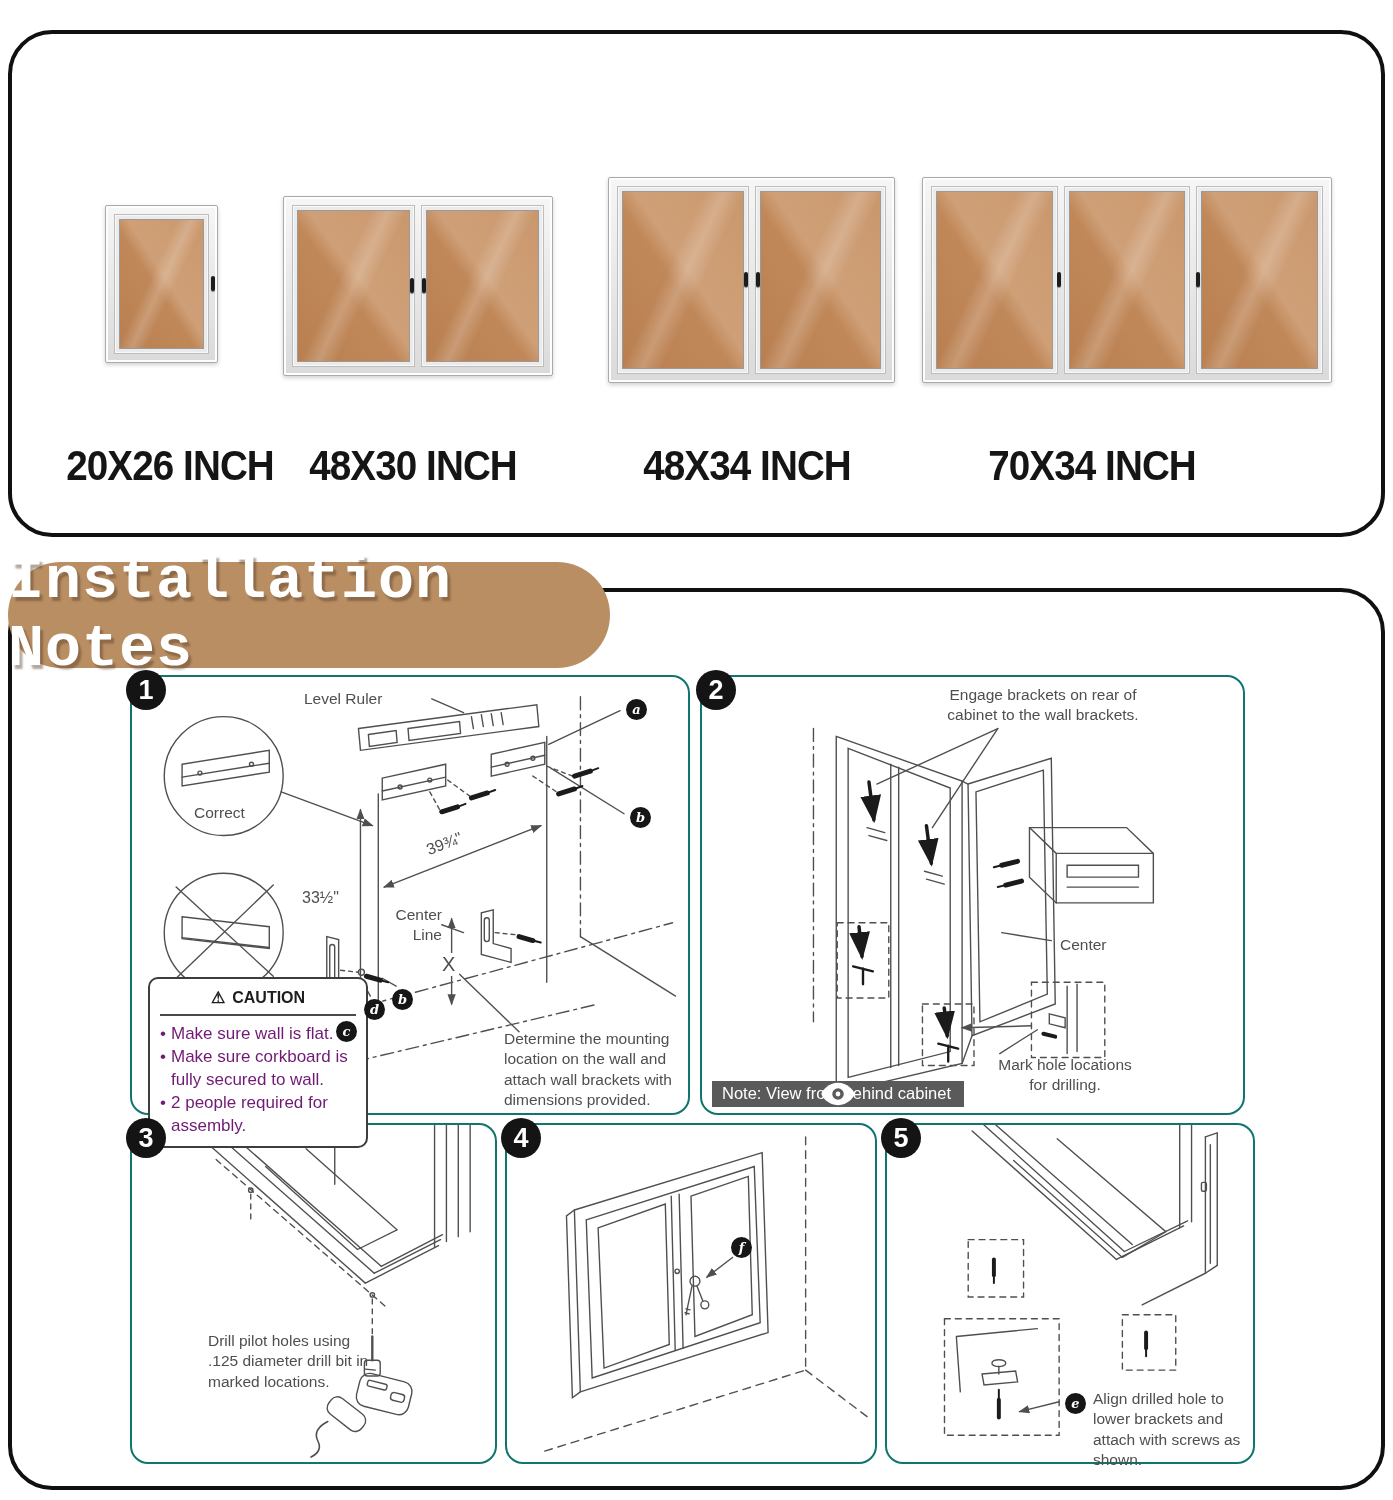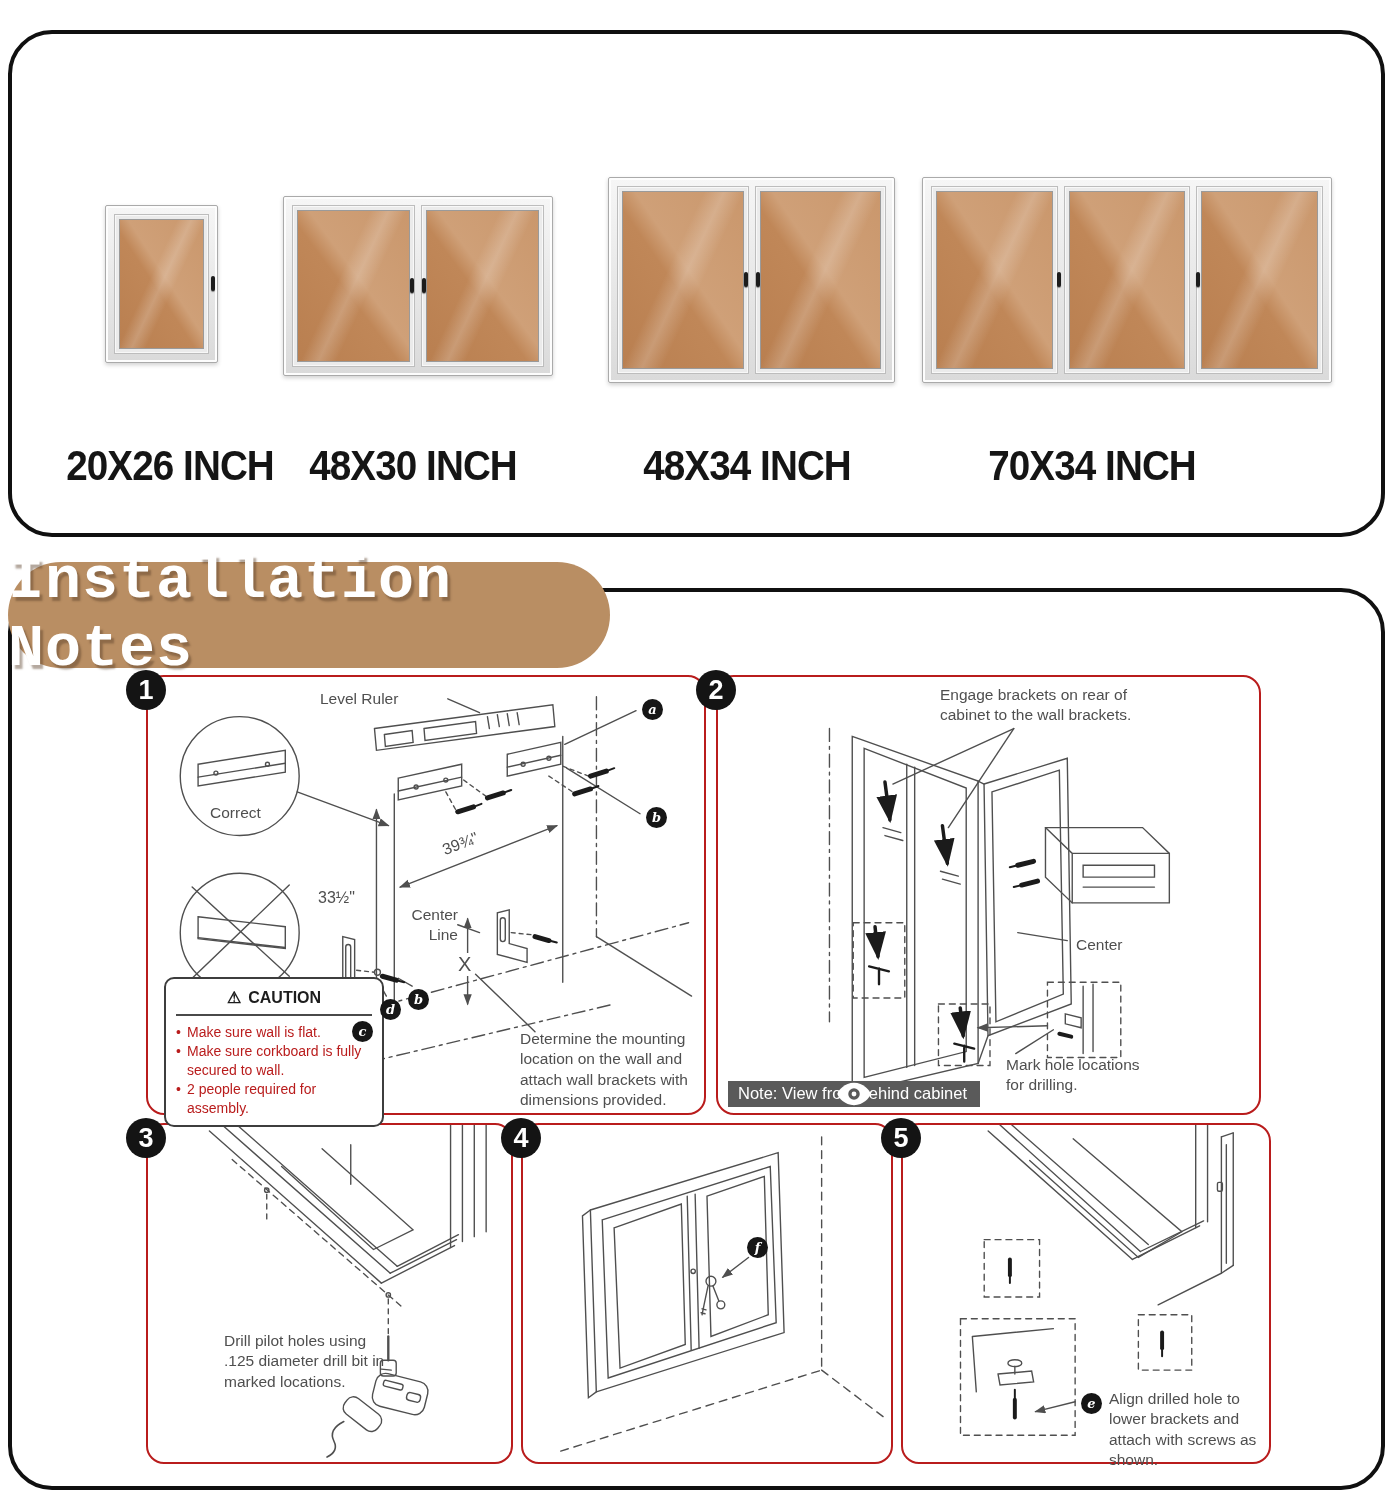--- a/index.html
+++ b/index.html
@@ -16,35 +16,35 @@
   .door{flex:1;position:relative;background:#ebebeb;border:1px solid #bdbdbd;box-shadow:inset 0 0 0 1px #f8f8f8;}
   .cork{position:absolute;inset:4px;border:1px solid #9a9a9a;
         background:linear-gradient(to top right,#b97f50 0%,#c08758 45%,#cfa078 55%,#ca976c 100%);}
   .cork::after{content:"";position:absolute;inset:0;
         background:linear-gradient(115deg,rgba(255,255,255,0) 40%,rgba(255,255,255,.20) 50%,rgba(255,255,255,0) 60%);}
   .lock{position:absolute;width:4px;height:15px;background:#1c1c1c;border-radius:2px;top:calc(50% - 8px);
         z-index:3;box-shadow:0 1px 1px rgba(0,0,0,.45);}
   .size-label{position:absolute;top:442px;font-weight:bold;font-size:42px;color:#151515;text-align:center;
         letter-spacing:-1px;transform:scaleX(.92);}
   
-  .panel{position:absolute;border:2px solid #b91c1c;border-radius:18px;background:#fff;box-sizing:border-box;margin-left:16px;}
+  .panel{position:absolute;border:2px solid #0f766e;border-radius:18px;background:#fff;box-sizing:border-box;}
   .panel svg{position:absolute;left:0;top:0;width:100%;height:100%;}
   .stepnum{position:absolute;width:40px;height:40px;border-radius:50%;background:#141414;color:#fff;
         font-weight:bold;font-size:27px;display:flex;align-items:center;justify-content:center;z-index:7;}
   .marker{position:absolute;width:21px;height:21px;border-radius:50%;background:#161616;color:#fff;
         font-size:13px;font-style:italic;font-weight:bold;font-family:"DejaVu Serif",serif;
         display:flex;align-items:center;justify-content:center;z-index:5;}
   .dwg-text{position:absolute;color:#4f4f4f;font-size:15.5px;line-height:1.32;z-index:4;}
   .dim-label{position:absolute;color:#4f4f4f;font-size:16px;background:#fff;padding:0 2px;z-index:4;}
   .caution{position:absolute;left:16px;top:300px;width:196px;border:2px solid #3d3d3d;border-radius:10px;
         padding:6px 10px 8px;background:#fff;z-index:4;}
   .caution-title{display:flex;align-items:center;justify-content:center;gap:7px;font-weight:bold;font-size:16px;
         color:#1d1d1d;padding:3px 0 7px;border-bottom:2px solid #4a4a4a;}
   .caution ul{margin:7px 0 0;padding:0;list-style:none;}
-  .caution li{font-size:14px;line-height:1.35;color:#b91c1c;padding-left:11px;position:relative;}
+  .caution li{font-size:17px;line-height:1.35;color:#701a75;padding-left:11px;position:relative;}
   .caution li::before{content:"•";position:absolute;left:0;top:0;}
   .note-badge{position:absolute;left:10px;top:404px;background:#5a5a5a;color:#fff;font-size:16.5px;
         display:flex;align-items:center;gap:8px;padding:3px 13px 4px 10px;z-index:4;}
 </style>
 </head>
 <body>
 
 <div class="page">
 
   <div class="section-frame" style="left:8px;top:30px;width:1377px;height:507px;"></div>
@@ -206,21 +206,21 @@
         <span>CAUTION</span>
       </div>
       <ul>
         <li>Make sure wall is flat.</li>
         <li>Make sure corkboard is fully secured to wall.</li>
         <li>2 people required for assembly.</li>
       </ul>
     </div>
   </div>
 
-  <div class="panel" style="left:700px;top:675px;width:545px;height:440px;">
+  <div class="panel" style="left:700px;top:675px;width:545px;height:440px;text-align:center;">
     <svg viewBox="0 0 545 440">
       <defs>
         <marker id="ah2" markerWidth="9" markerHeight="8" refX="7" refY="3" orient="auto-start-reverse">
           <path d="M0,0 L8,3 L0,6 Z" fill="#4f4f4f"></path>
         </marker>
         <marker id="ah2b" markerWidth="9" markerHeight="8" refX="7" refY="3" orient="auto-start-reverse">
           <path d="M0,0 L8,3 L0,6 Z" fill="#1b1b1b"></path>
         </marker>
       </defs>
       <g stroke="#4f4f4f" fill="none" stroke-width="1.4" stroke-linecap="round">

